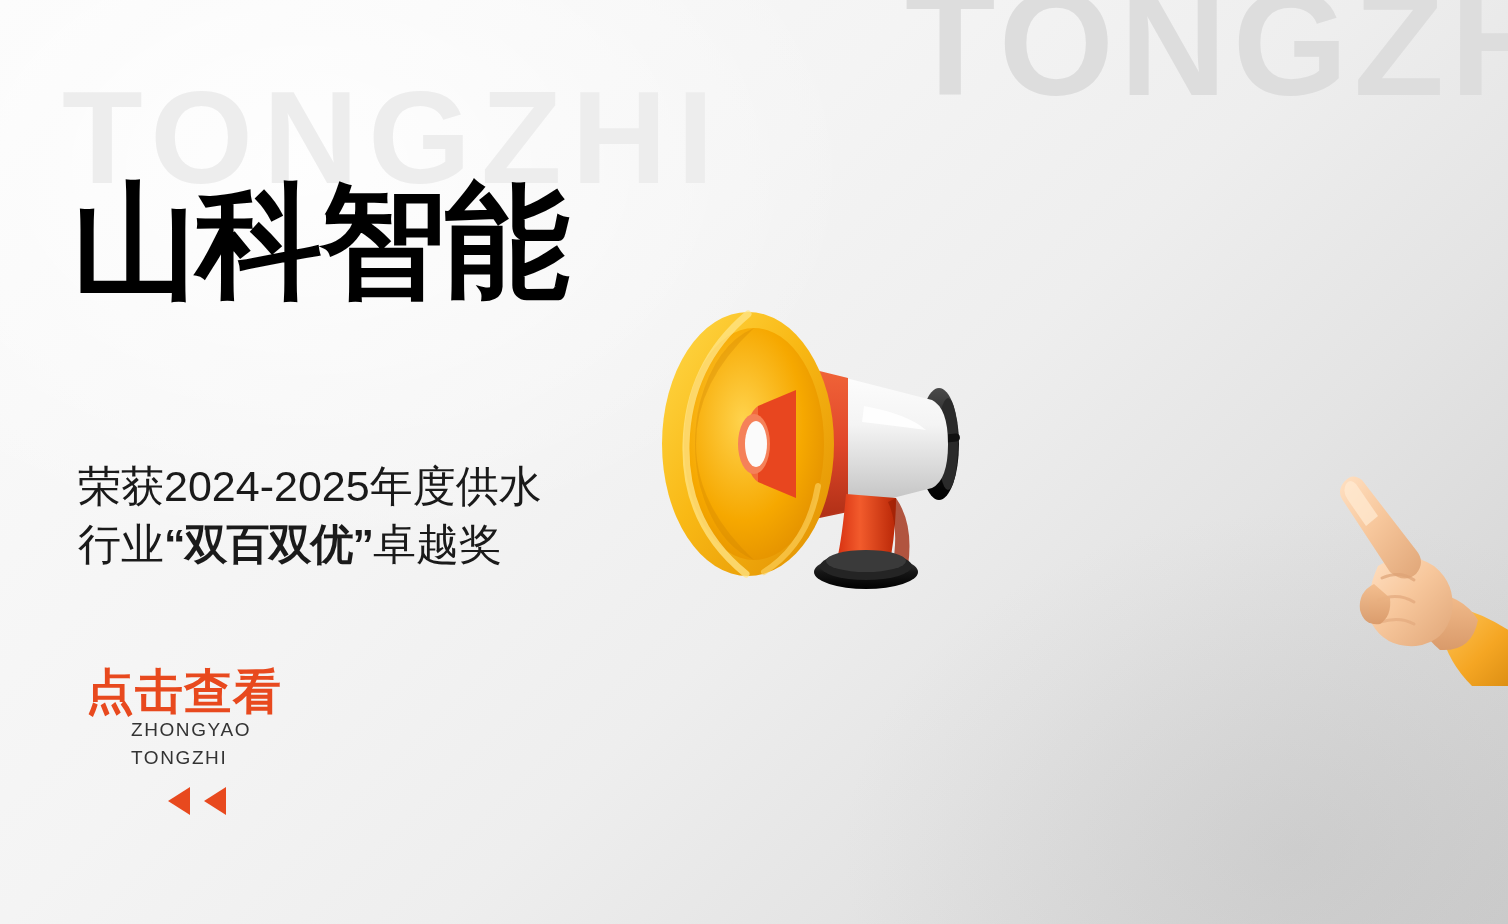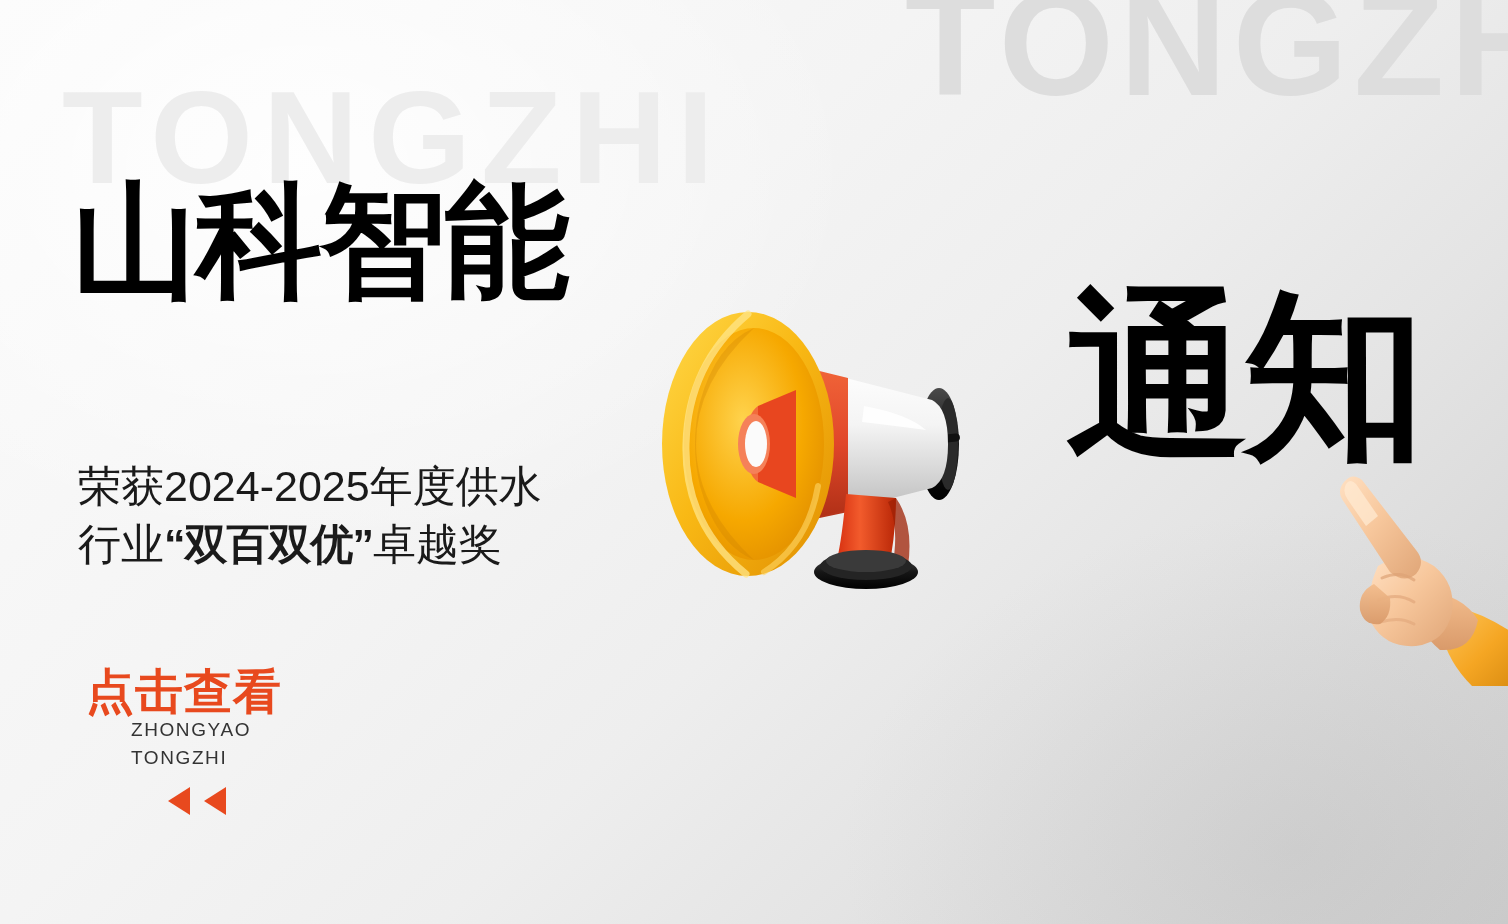--- a/index.html
+++ b/index.html
@@ -255,21 +255,20 @@
       <div>ZHONGYAO</div>
       <div>TONGZHI</div>
     </div>
     <div class="arrows">
       <span class="tri"></span>
       <span class="tri"></span>
     </div>
   </div>
 
   <div class="notice">
-    <span class="l2">通知</span>
   </div>
 
   <div class="hand">
     <svg viewBox="0 0 200 220" xmlns="http://www.w3.org/2000/svg">
       <defs>
         <linearGradient id="skin" x1="0" y1="0" x2="1" y2="1">
           <stop offset="0%" stop-color="#ffe0c2"></stop>
           <stop offset="45%" stop-color="#f7c79c"></stop>
           <stop offset="100%" stop-color="#e0a678"></stop>
         </linearGradient>

